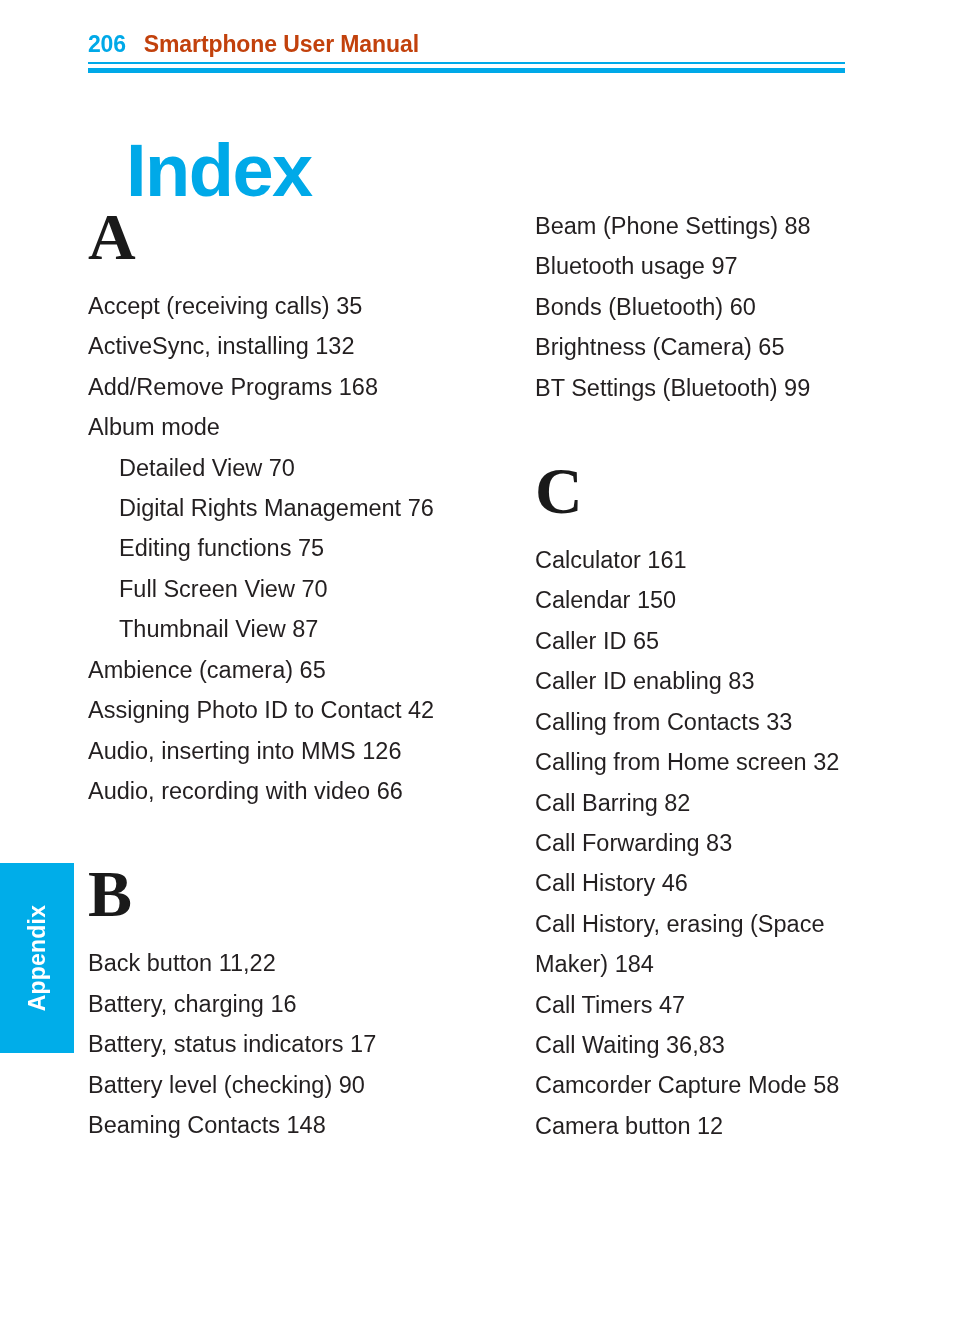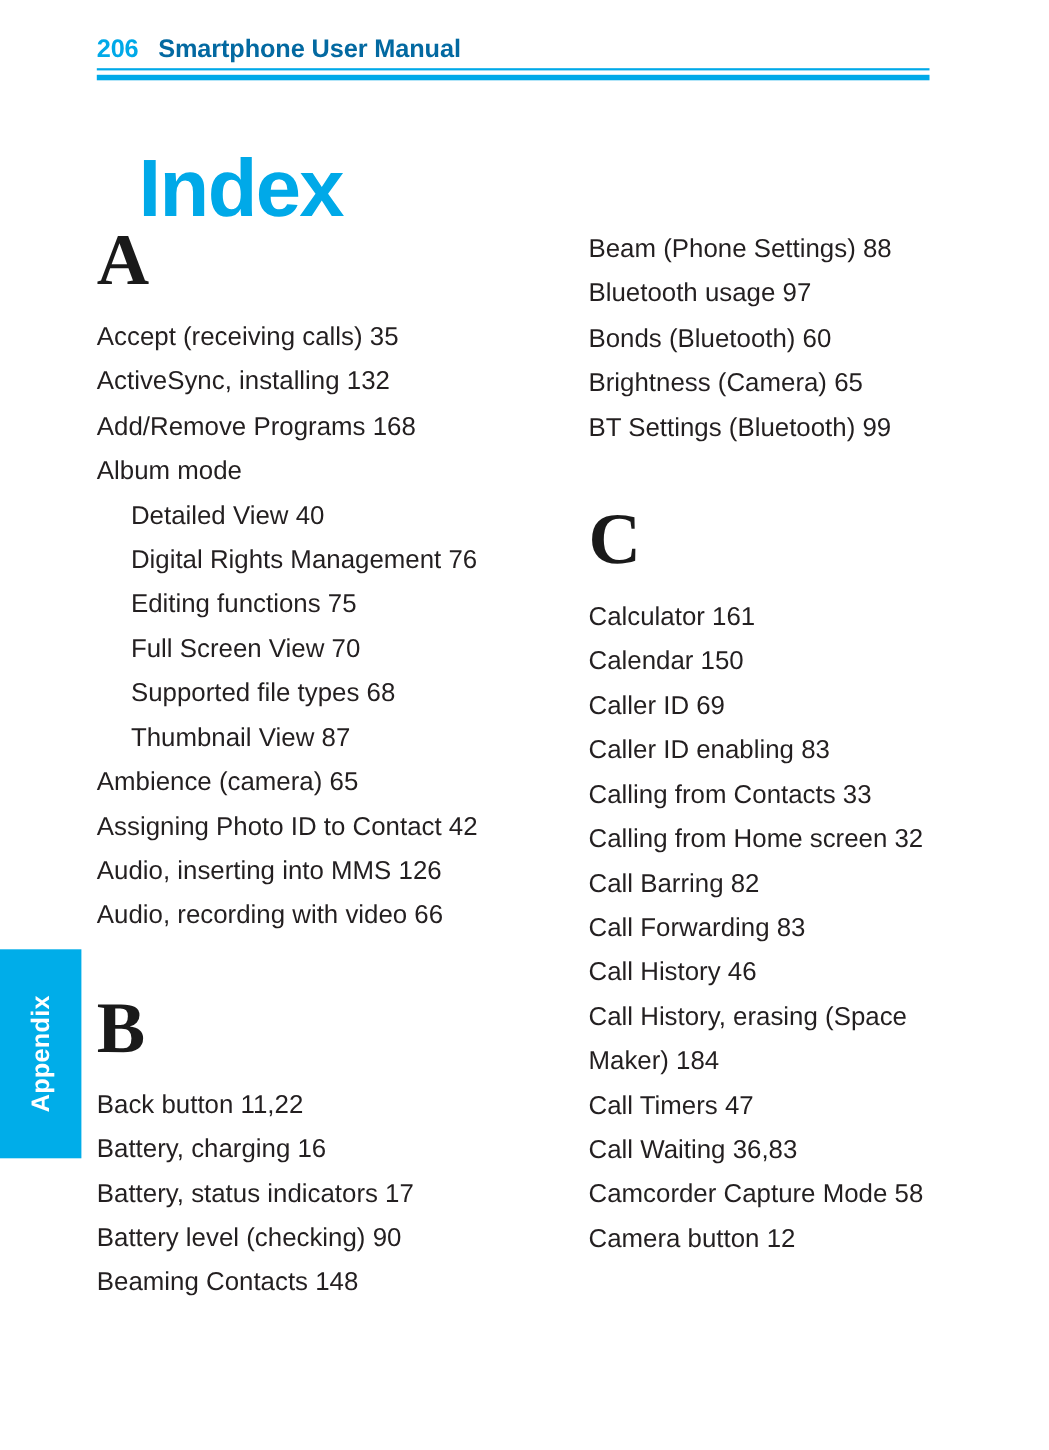--- a/index.html
+++ b/index.html
@@ -31,21 +31,21 @@
   }
   .folio {
     font-size: 23px;
     font-weight: bold;
     color: #00a9e8;
     letter-spacing: -0.2px;
   }
   .header-title {
     font-size: 23px;
     font-weight: bold;
-    color: #0369a1;
+    color: #c2410c;
     letter-spacing: -0.1px;
   }
   .rule-thin {
     position: absolute;
     left: 0;
     top: 36px;
     width: 757px;
     height: 2px;
     background: #00a9e8;
   }
@@ -162,25 +162,24 @@
 </div>
 
 <div class="index-body">
   <div class="column column-left">
       <div class="letter-heading">A</div>
       <ul class="entry-list after-heading">
         <li class="entry">Accept (receiving calls)  35</li>
         <li class="entry">ActiveSync, installing  132</li>
         <li class="entry">Add/Remove Programs  168</li>
         <li class="entry">Album mode</li>
-        <li class="entry sub">Detailed View  40</li>
+        <li class="entry sub">Detailed View  70</li>
         <li class="entry sub">Digital Rights Management  76</li>
         <li class="entry sub">Editing functions  75</li>
         <li class="entry sub">Full Screen View  70</li>
-        <li class="entry sub">Supported file types  68</li>
         <li class="entry sub">Thumbnail View  87</li>
         <li class="entry">Ambience (camera)  65</li>
         <li class="entry">Assigning Photo ID to Contact  42</li>
         <li class="entry">Audio, inserting into MMS  126</li>
         <li class="entry">Audio, recording with video  66</li>
       </ul>
       <div class="letter-heading gap-before">B</div>
       <ul class="entry-list after-heading">
         <li class="entry">Back button  11,22</li>
         <li class="entry">Battery, charging  16</li>
@@ -194,21 +193,21 @@
         <li class="entry">Beam (Phone Settings)  88</li>
         <li class="entry">Bluetooth usage  97</li>
         <li class="entry">Bonds (Bluetooth)  60</li>
         <li class="entry">Brightness (Camera)  65</li>
         <li class="entry">BT Settings (Bluetooth)  99</li>
       </ul>
       <div class="letter-heading gap-before">C</div>
       <ul class="entry-list after-heading">
         <li class="entry">Calculator  161</li>
         <li class="entry">Calendar  150</li>
-        <li class="entry">Caller ID  69</li>
+        <li class="entry">Caller ID  65</li>
         <li class="entry">Caller ID enabling  83</li>
         <li class="entry">Calling from Contacts  33</li>
         <li class="entry">Calling from Home screen  32</li>
         <li class="entry">Call Barring  82</li>
         <li class="entry">Call Forwarding  83</li>
         <li class="entry">Call History  46</li>
         <li class="entry wrap">Call History, erasing (Space Maker)  184</li>
         <li class="entry">Call Timers  47</li>
         <li class="entry">Call Waiting  36,83</li>
         <li class="entry">Camcorder Capture Mode 58</li>

